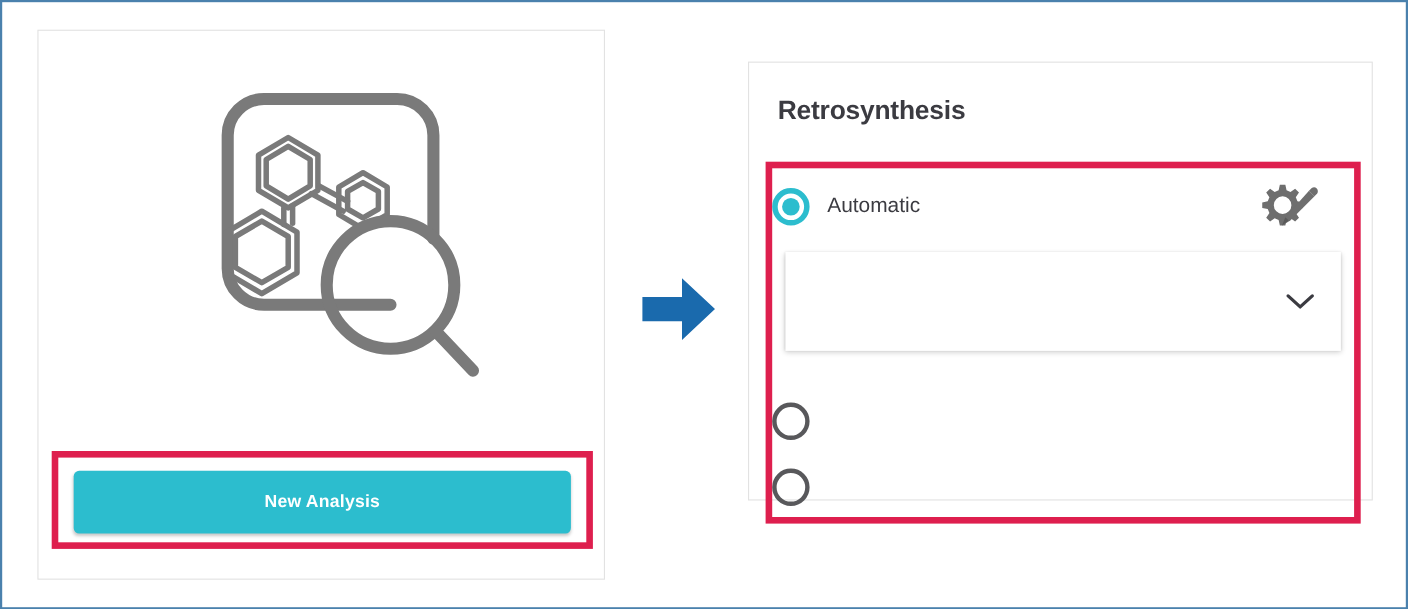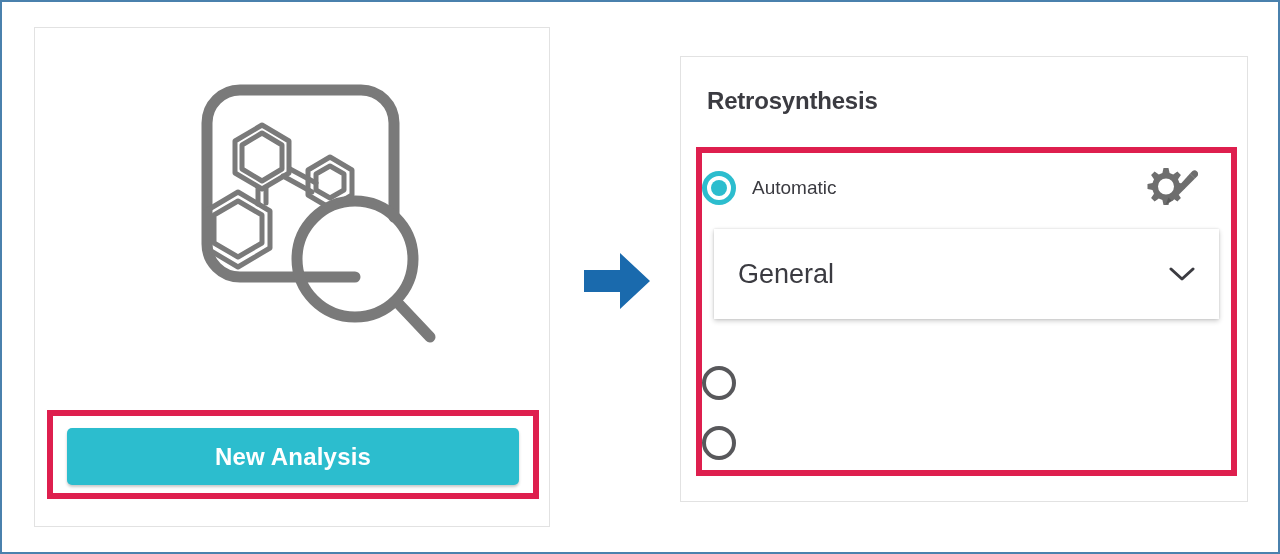--- a/index.html
+++ b/index.html
@@ -53,21 +53,21 @@
   #new-analysis-button {
     position: absolute;
     left: 32px;
     top: 400px;
     width: 452px;
     height: 57px;
     background: #2CBDCE;
     border: none;
     border-radius: 5px;
     color: #ffffff;
-    font-size: 24px;
+    font-size: 16px;
     font-weight: bold;
     font-family: "Liberation Sans", sans-serif;
     letter-spacing: 0.2px;
     cursor: pointer;
     box-shadow: 0 2px 3px rgba(0,0,0,0.22);
     display: flex;
     align-items: center;
     justify-content: center;
     padding: 0;
   }
@@ -80,21 +80,21 @@
     width: 70px;
     height: 62px;
   }
 
   
   #right-panel {
     position: absolute;
     left: 678px;
     top: 54px;
     width: 568px;
-    height: 446px;
+    height: 399px;
     background: #ffffff;
     border: 1px solid #e2e2e2;
     box-sizing: border-box;
   }
   #panel-title {
     position: absolute;
     left: 26px;
     top: 30px;
     font-size: 24px;
     font-weight: bold;
@@ -273,21 +273,20 @@
             <path d="M 44.0 6.5 L 49.0 11.5 L 27.0 33.5 L 19.5 38.0 L 22.5 30.5 Z"></path>
 
             <path d="M 19.5 38.0 L 22.5 30.5 L 25.5 33.5 Z" fill="#5A5A5A"></path>
 
             <path d="M 44.0 6.5 L 46.5 4.0 A 3.6 3.6 0 0 1 51.5 9.0 L 49.0 11.5 Z" fill="#6E6E6E"></path>
           </g>
         </svg>
       </div>
 
       <div id="general-dropdown">
-        <span id="dropdown-value">General</span>
         <span id="dropdown-chevron">
           <svg viewBox="0 0 26 16" width="26" height="16" fill="none" xmlns="http://www.w3.org/2000/svg">
             <path d="M 2 3 L 13 13 L 24 3" stroke="#3B3B41" stroke-width="3" stroke-linecap="round" stroke-linejoin="round"></path>
           </svg>
         </span>
       </div>
 
       <div class="radio-row" id="row-shared">
         <span class="radio-outer unchecked"></span>
       </div>

